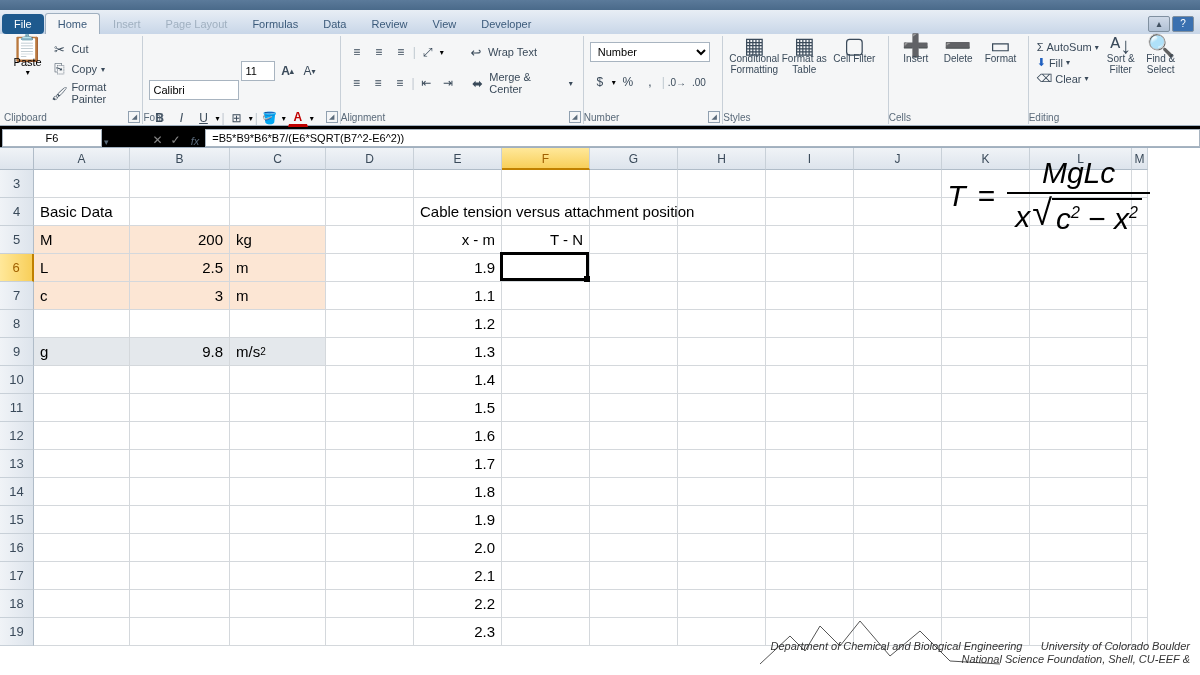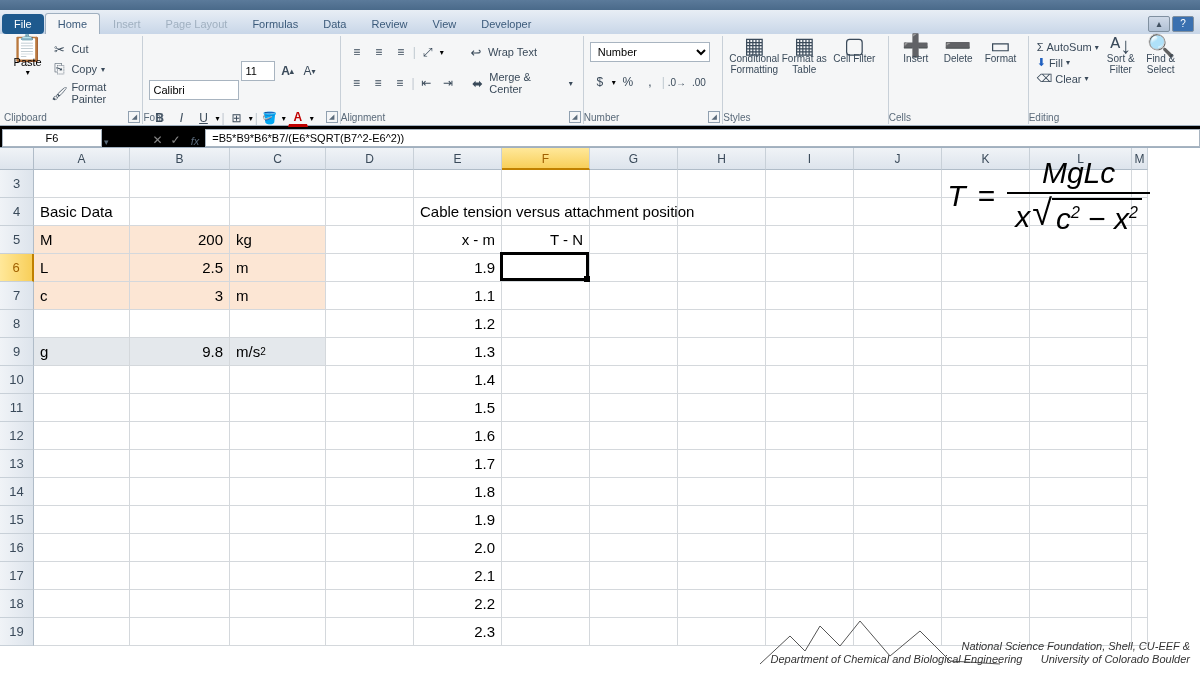--- a/index.html
+++ b/index.html
@@ -571,17 +571,17 @@
               <span class="radic">√</span>
               <span class="radicand"><span>c</span><sup>2</sup> <span style="font-style:normal">−</span> <span>x</span><sup>2</sup></span>
             </span>
         </span>
       </span>
     </div>
     <svg class="mtn" width="240" height="50" viewBox="0 0 240 50">
         <path d="M0 48 L30 20 L45 35 L60 10 L80 30 L100 5 L130 40 L160 15 L190 45 L240 48" fill="none" stroke="#555" stroke-width="1"></path>
       </svg>
     <div class="footer">
+      <div><span>Department of Chemical and Biological Engineering</span>&nbsp;&nbsp;&nbsp;&nbsp;&nbsp;&nbsp;<span>University of Colorado Boulder</span></div>
       <div>National Science Foundation, Shell, CU-EEF &amp;</div>
-      <div><span>Department of Chemical and Biological Engineering</span>&nbsp;&nbsp;&nbsp;&nbsp;&nbsp;&nbsp;<span>University of Colorado Boulder</span></div>
     </div>
   </div>
 </div>
 
 </body></html>

